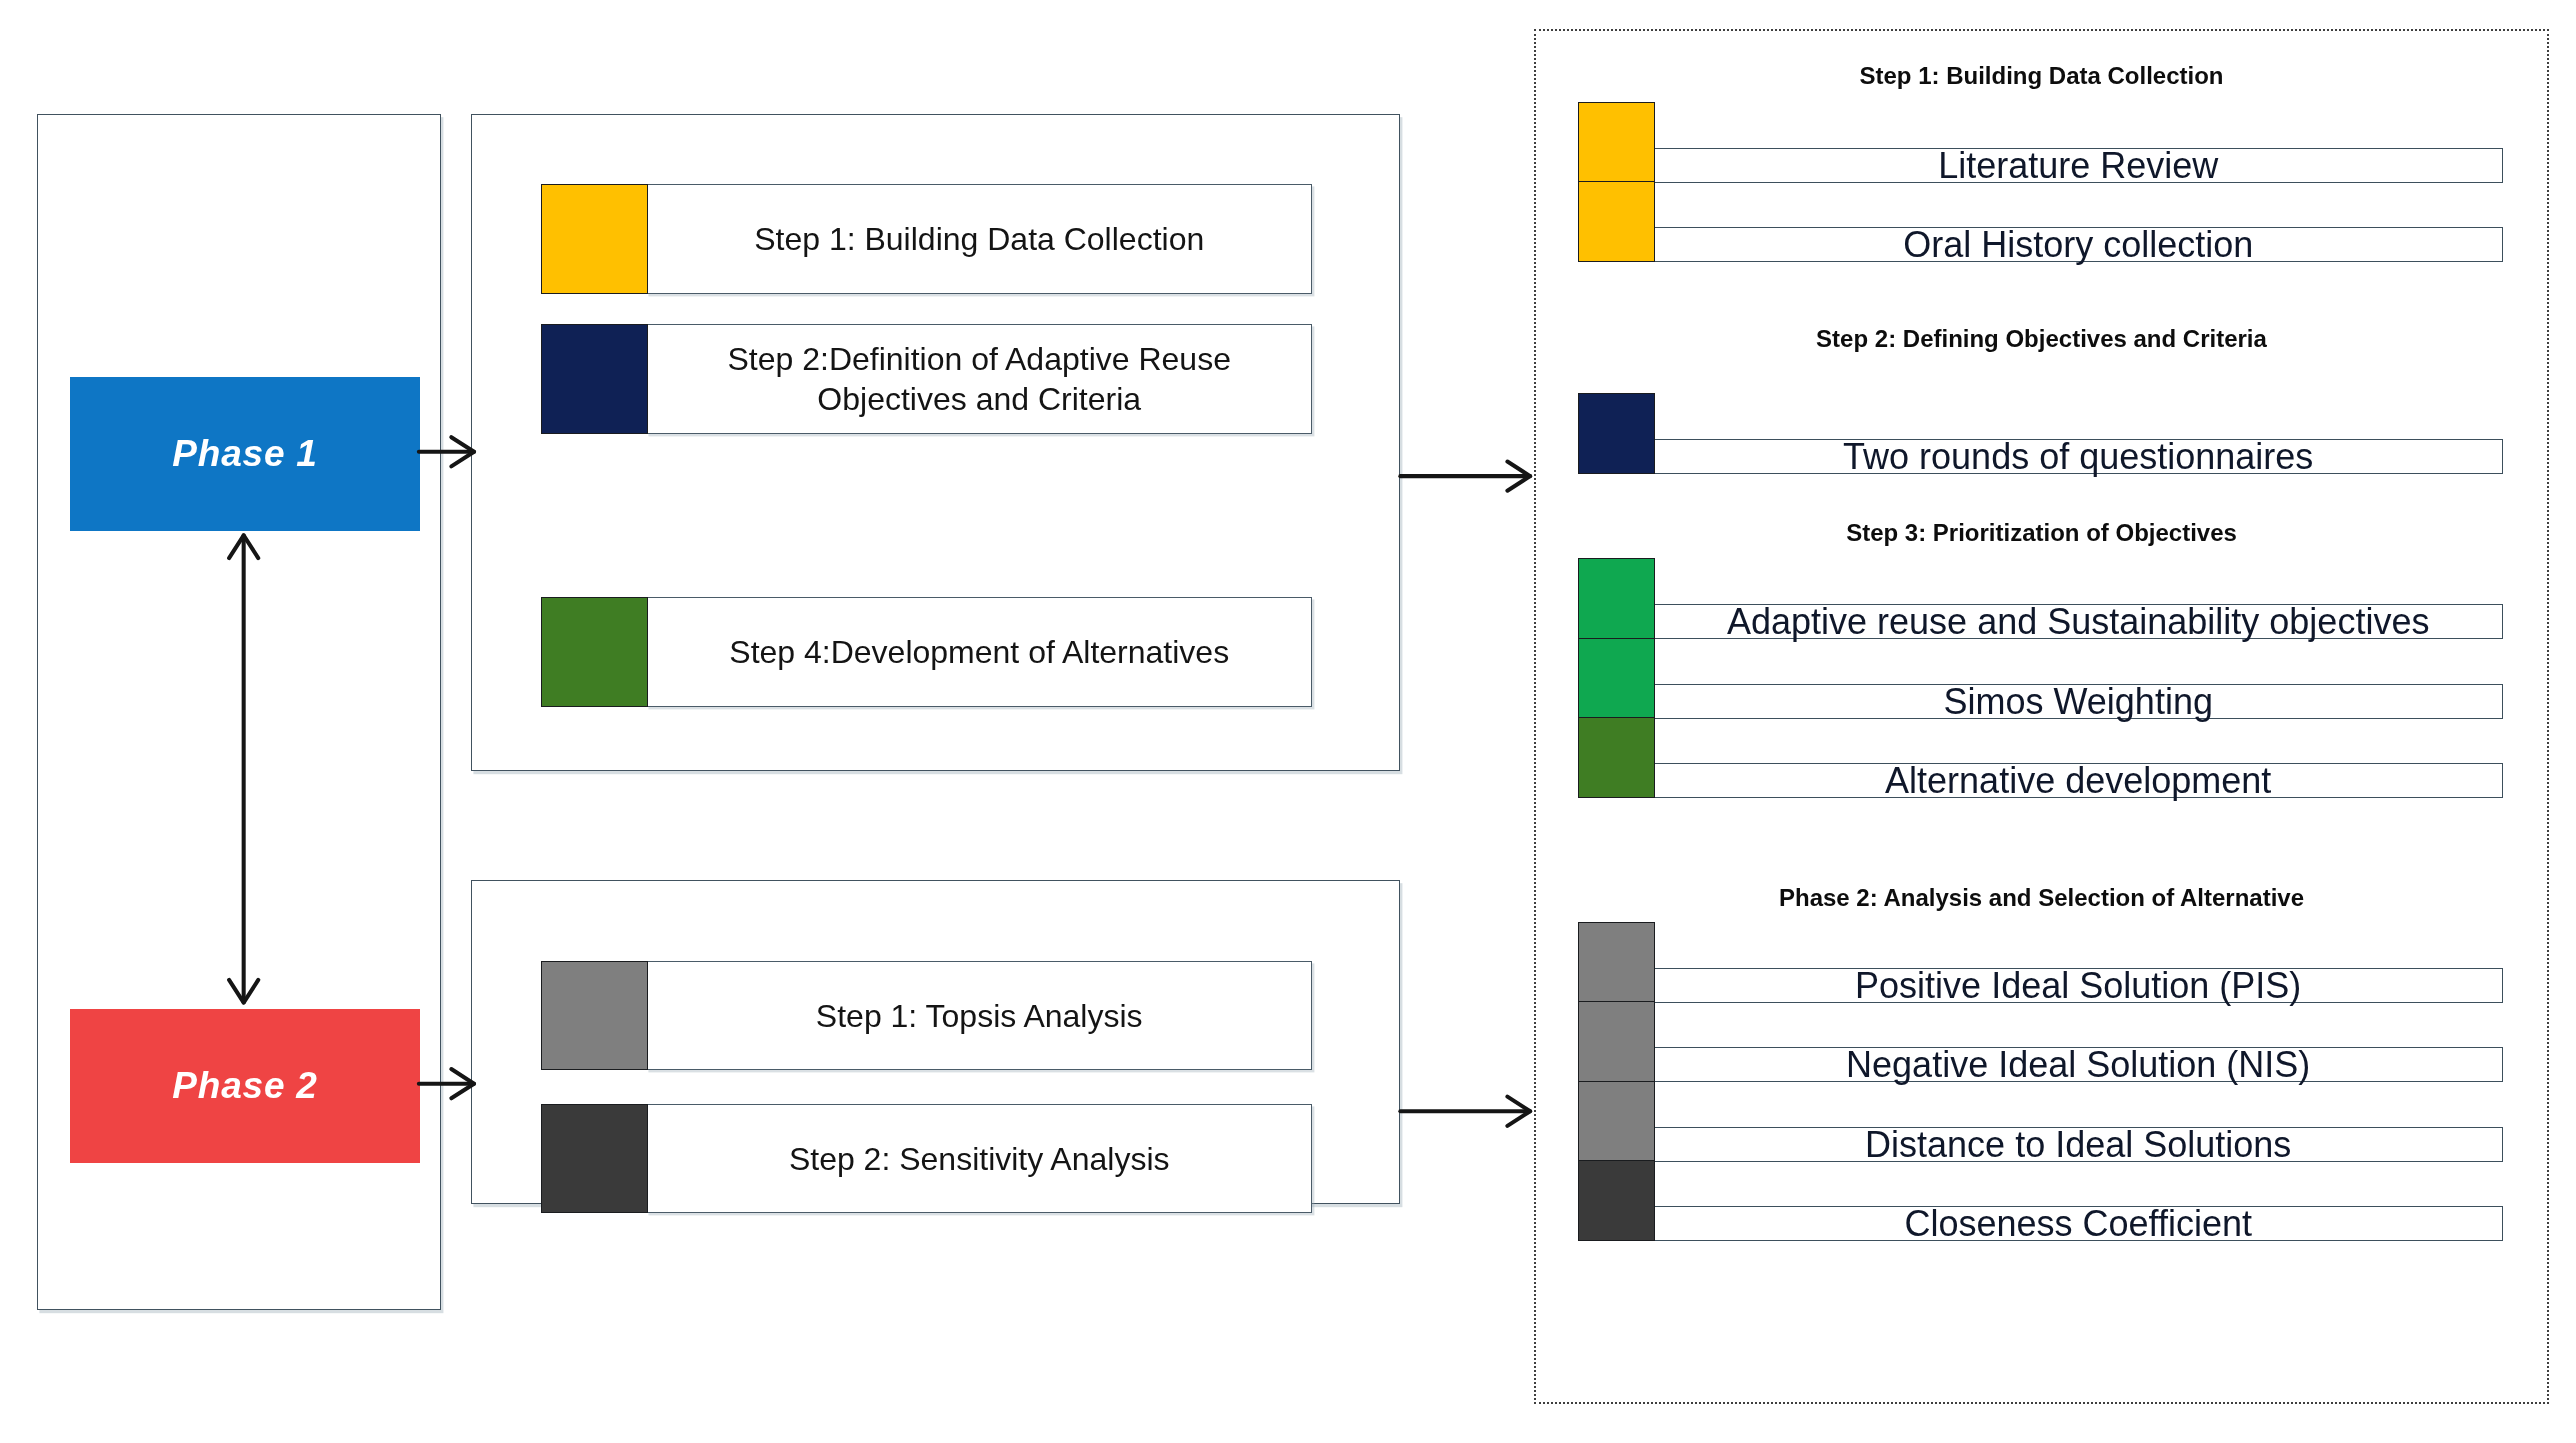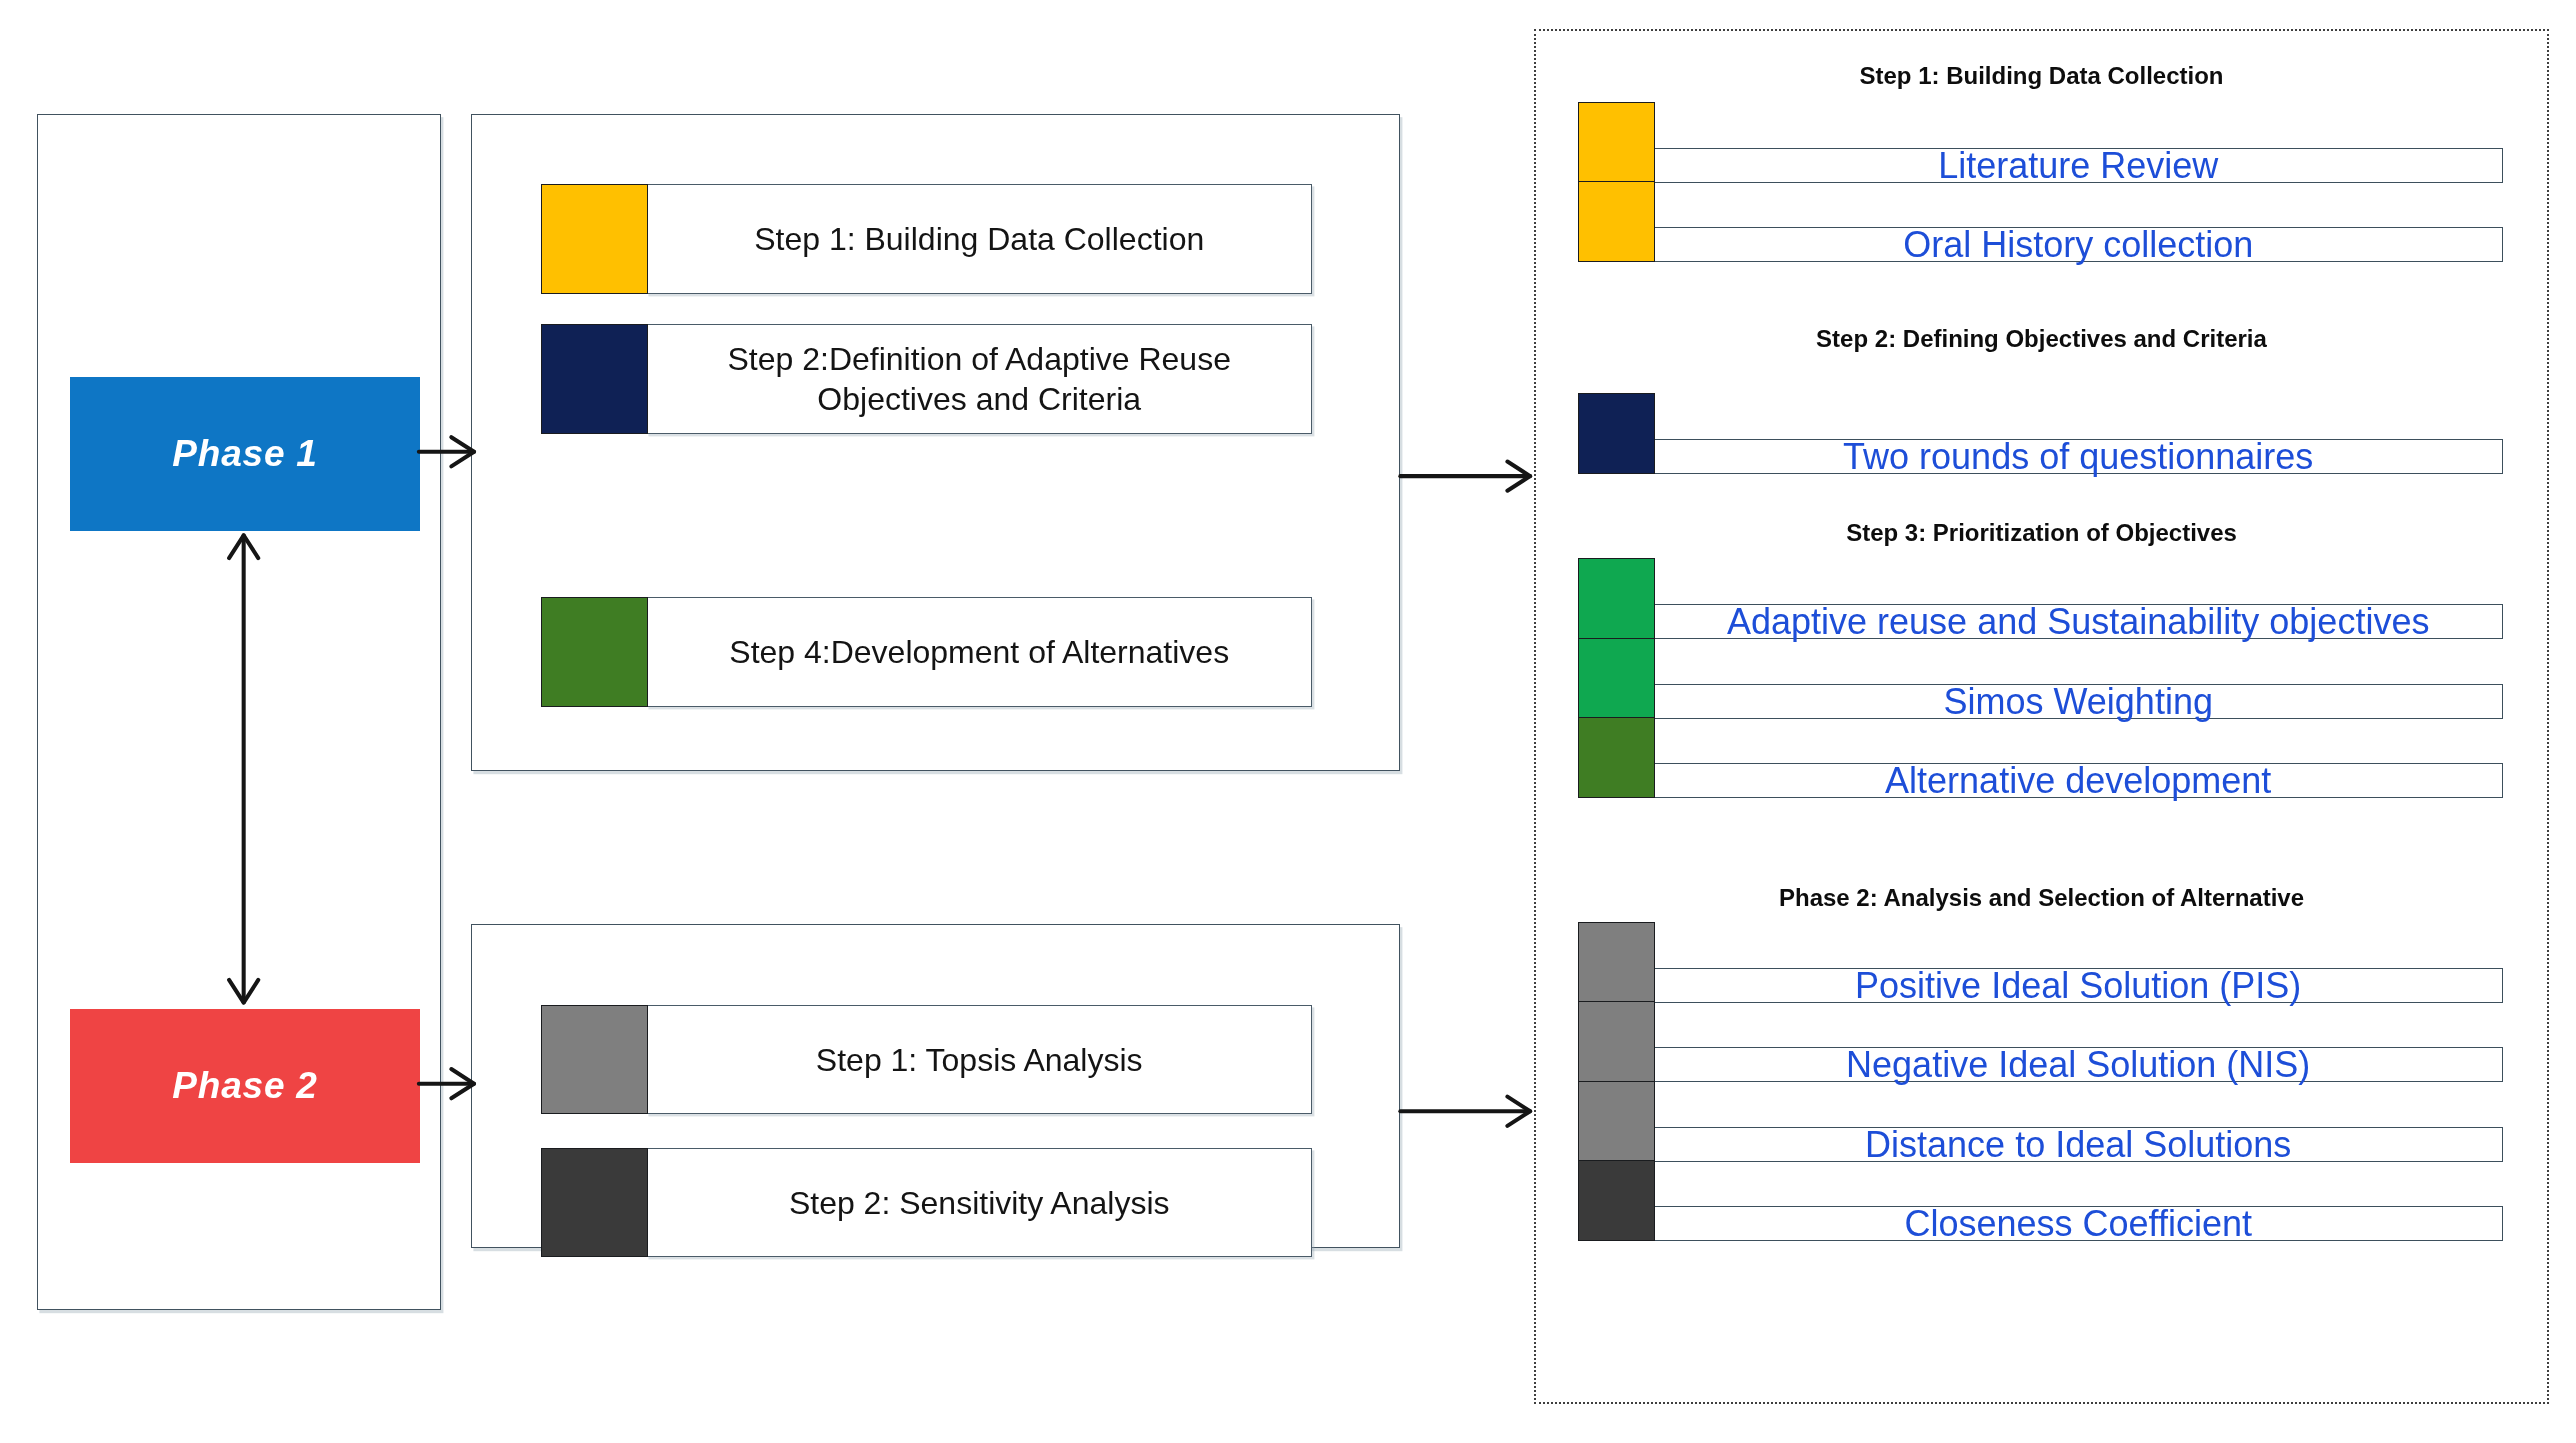--- a/index.html
+++ b/index.html
@@ -4,38 +4,38 @@
 <style>
   html,body{margin:0;padding:0;background:#ffffff;}
   .canvas{
     position:relative;width:2576px;height:1443px;background:#ffffff;overflow:hidden;
     font-family:"Liberation Sans","DejaVu Sans",sans-serif;color:#111;
   }
   
   .panel{position:absolute;border:1.6px solid #41525f;background:#fff;box-shadow:2.4px 3.2px 0 rgba(150,167,178,.38);box-sizing:border-box;}
   .left-box{left:37px;top:114px;width:404px;height:1196px;}
   .mid-top{left:471px;top:114px;width:929px;height:657px;}
-  .mid-bottom{left:471px;top:924px;width:929px;height:324px;}
+  .mid-bottom{left:471px;top:880px;width:929px;height:324px;}
   .right-panel{position:absolute;left:1534px;top:29px;width:1015px;height:1375px;border:2.4px dotted #3f3f3f;box-sizing:border-box;background:transparent;}
   
   .phase{position:absolute;left:32px;width:350px;height:154px;display:flex;align-items:center;justify-content:center;
          color:#fff;font-weight:bold;font-size:37px;letter-spacing:0.8px;font-style:italic;}
   .phase1{top:262px;}
   .phase2{top:894px;}
   
   .mrow{position:absolute;left:69px;width:771px;height:110px;display:flex;}
   .mchip{width:107px;height:100%;border:1.6px solid #1a1c1f;box-sizing:border-box;margin-right:-1.6px;position:relative;z-index:2;}
   .mlabel{flex:1;background:#fff;border:1.6px solid #4a5b68;box-sizing:border-box;display:flex;align-items:center;justify-content:center;
           text-align:center;font-size:32px;line-height:1.25;color:#141414;box-shadow:2.4px 2.4px 0 rgba(150,167,178,.35);padding:0 11.4px;}
   
   .rheader{position:absolute;left:0;width:100%;height:37px;line-height:37px;text-align:center;font-weight:bold;font-size:24px;color:#0d0d0d;}
   .rrow{position:absolute;left:42px;width:925px;height:81px;display:flex;}
   .rchip{width:77px;height:100%;border:1.6px solid #1a1c1f;box-sizing:border-box;margin-right:-1.6px;position:relative;z-index:2;}
   .rlabel{flex:1;background:#fff;border:1.6px solid #3d4f5c;box-sizing:border-box;display:flex;align-items:center;justify-content:center;
-          text-align:center;font-size:36px;color:#1d4ed8;padding:0 8px;margin-top:46px;}
+          text-align:center;font-size:36px;color:#0f172a;padding:0 8px;margin-top:46px;}
   
   .arrows{position:absolute;left:0;top:0;width:2576px;height:1443px;pointer-events:none;z-index:5;}
 </style>
 </head>
 <body>
 
 <div class="canvas">
 
   <div class="panel left-box">
     <div class="phase phase1" style="background: rgb(14, 118, 197);">Phase 1</div>

